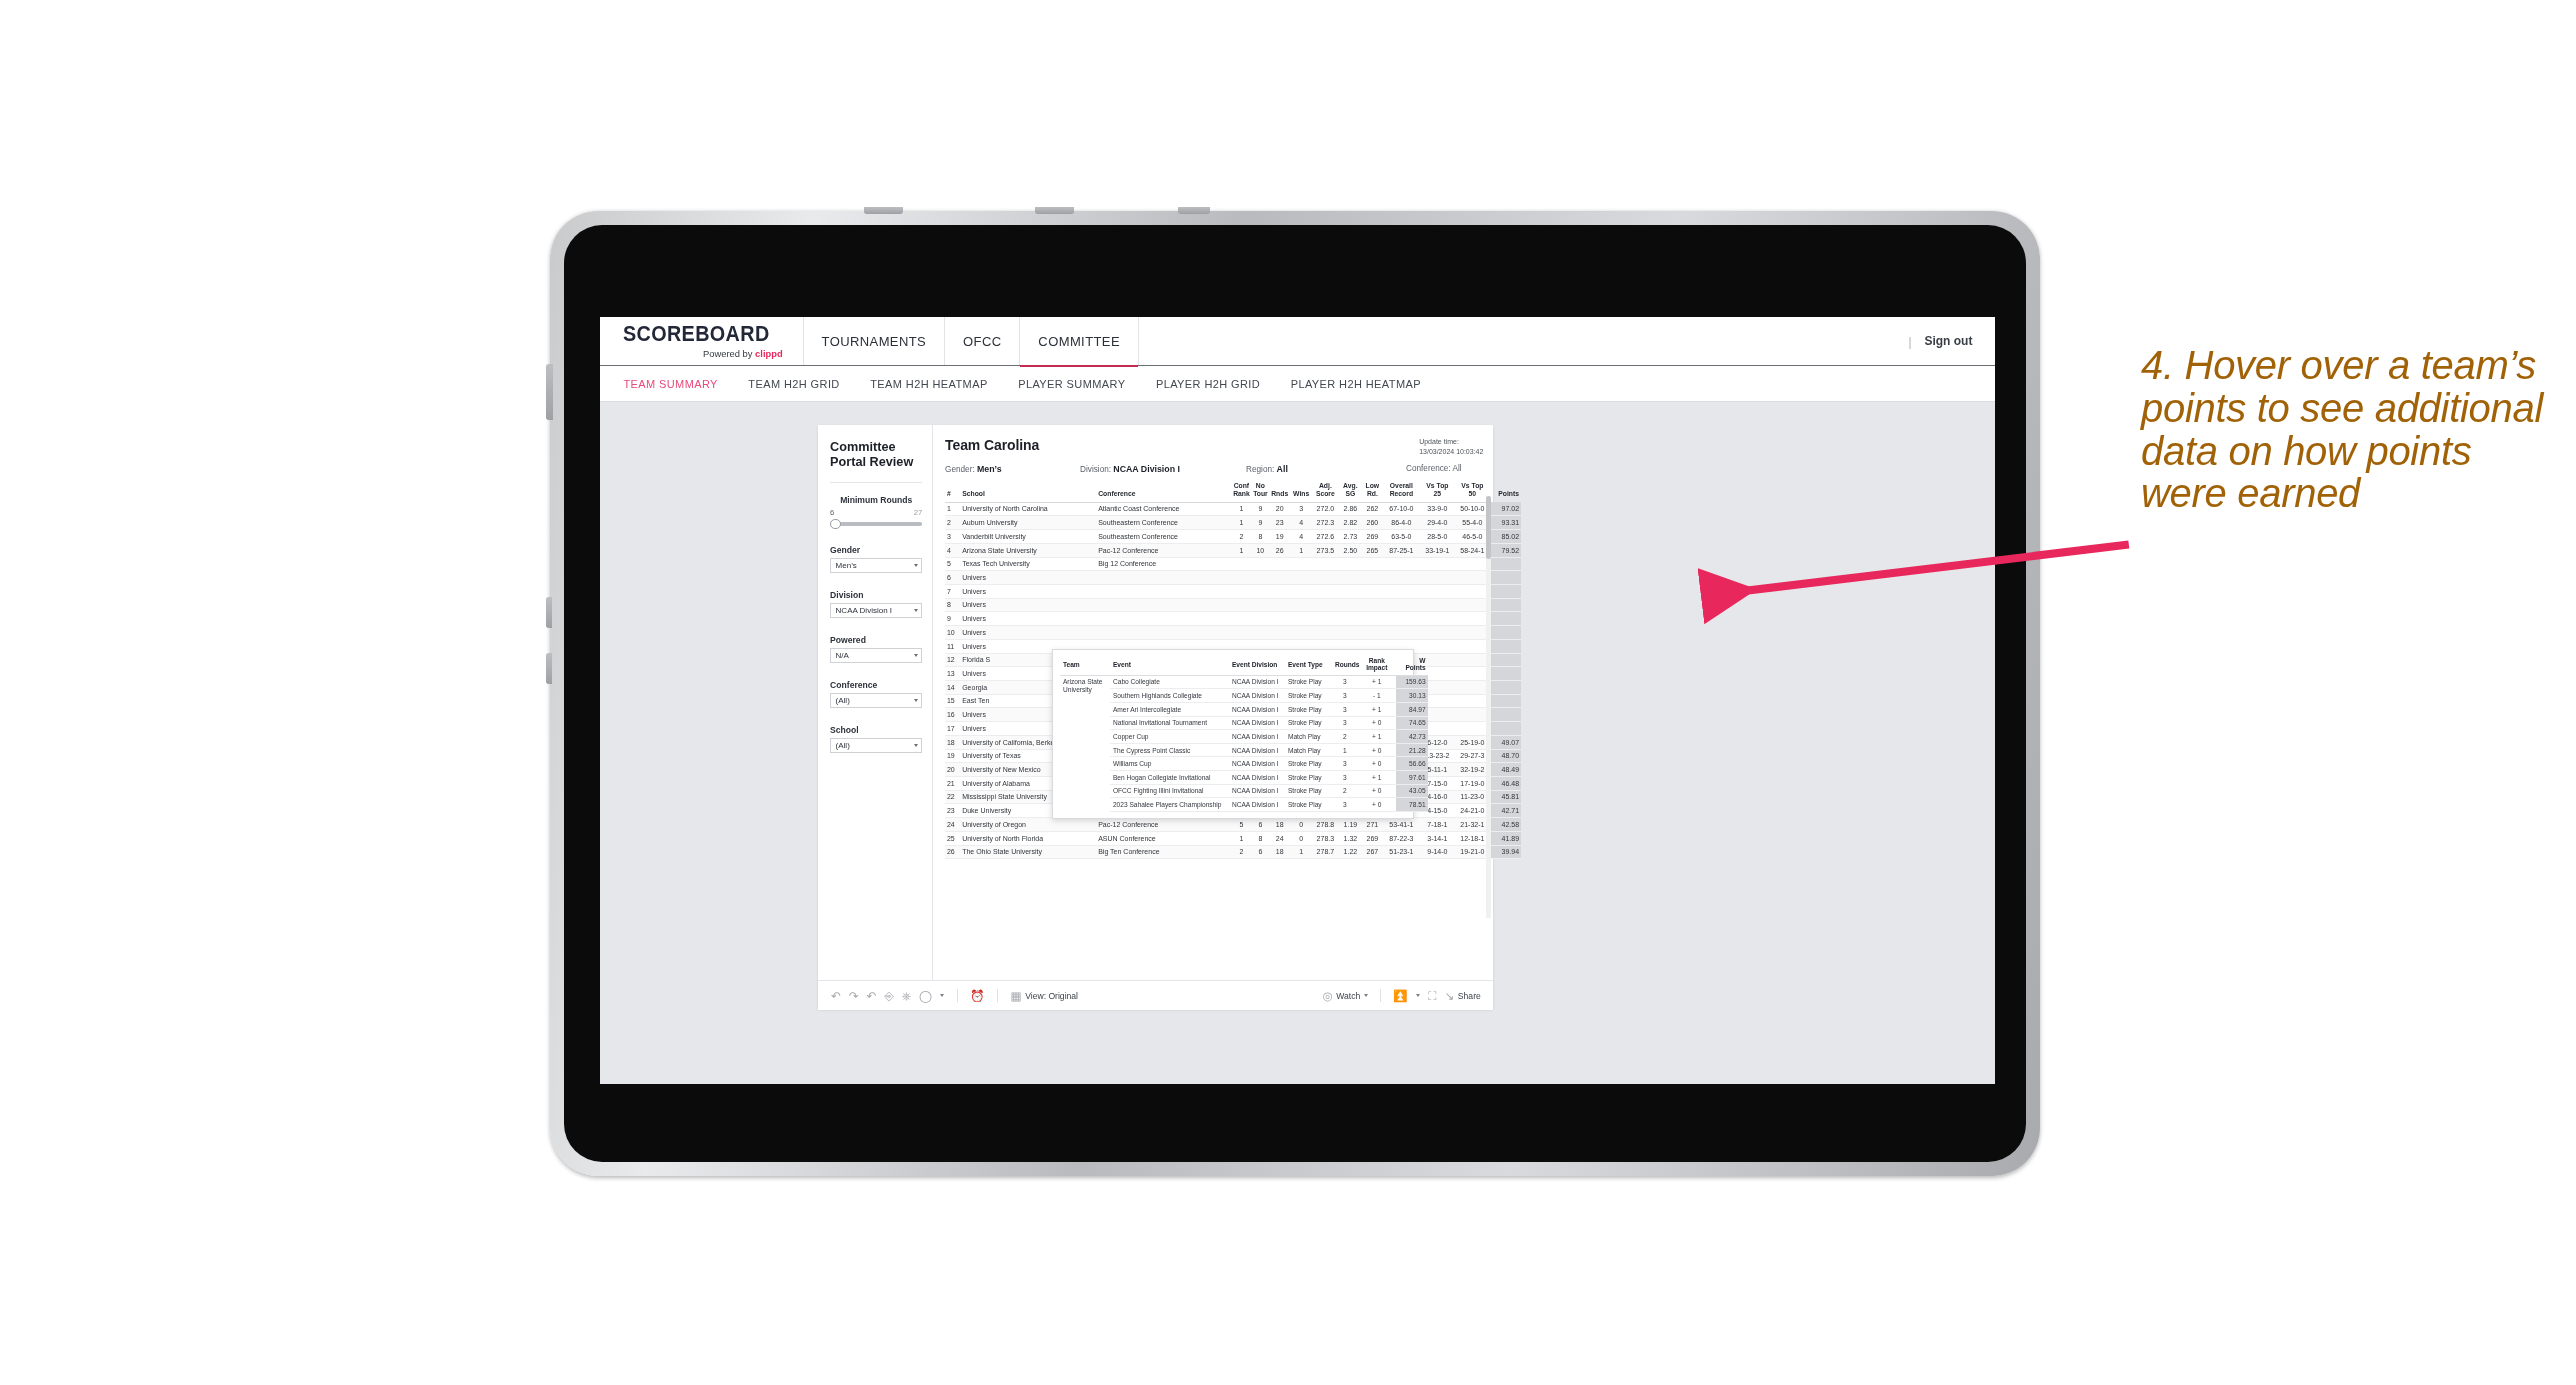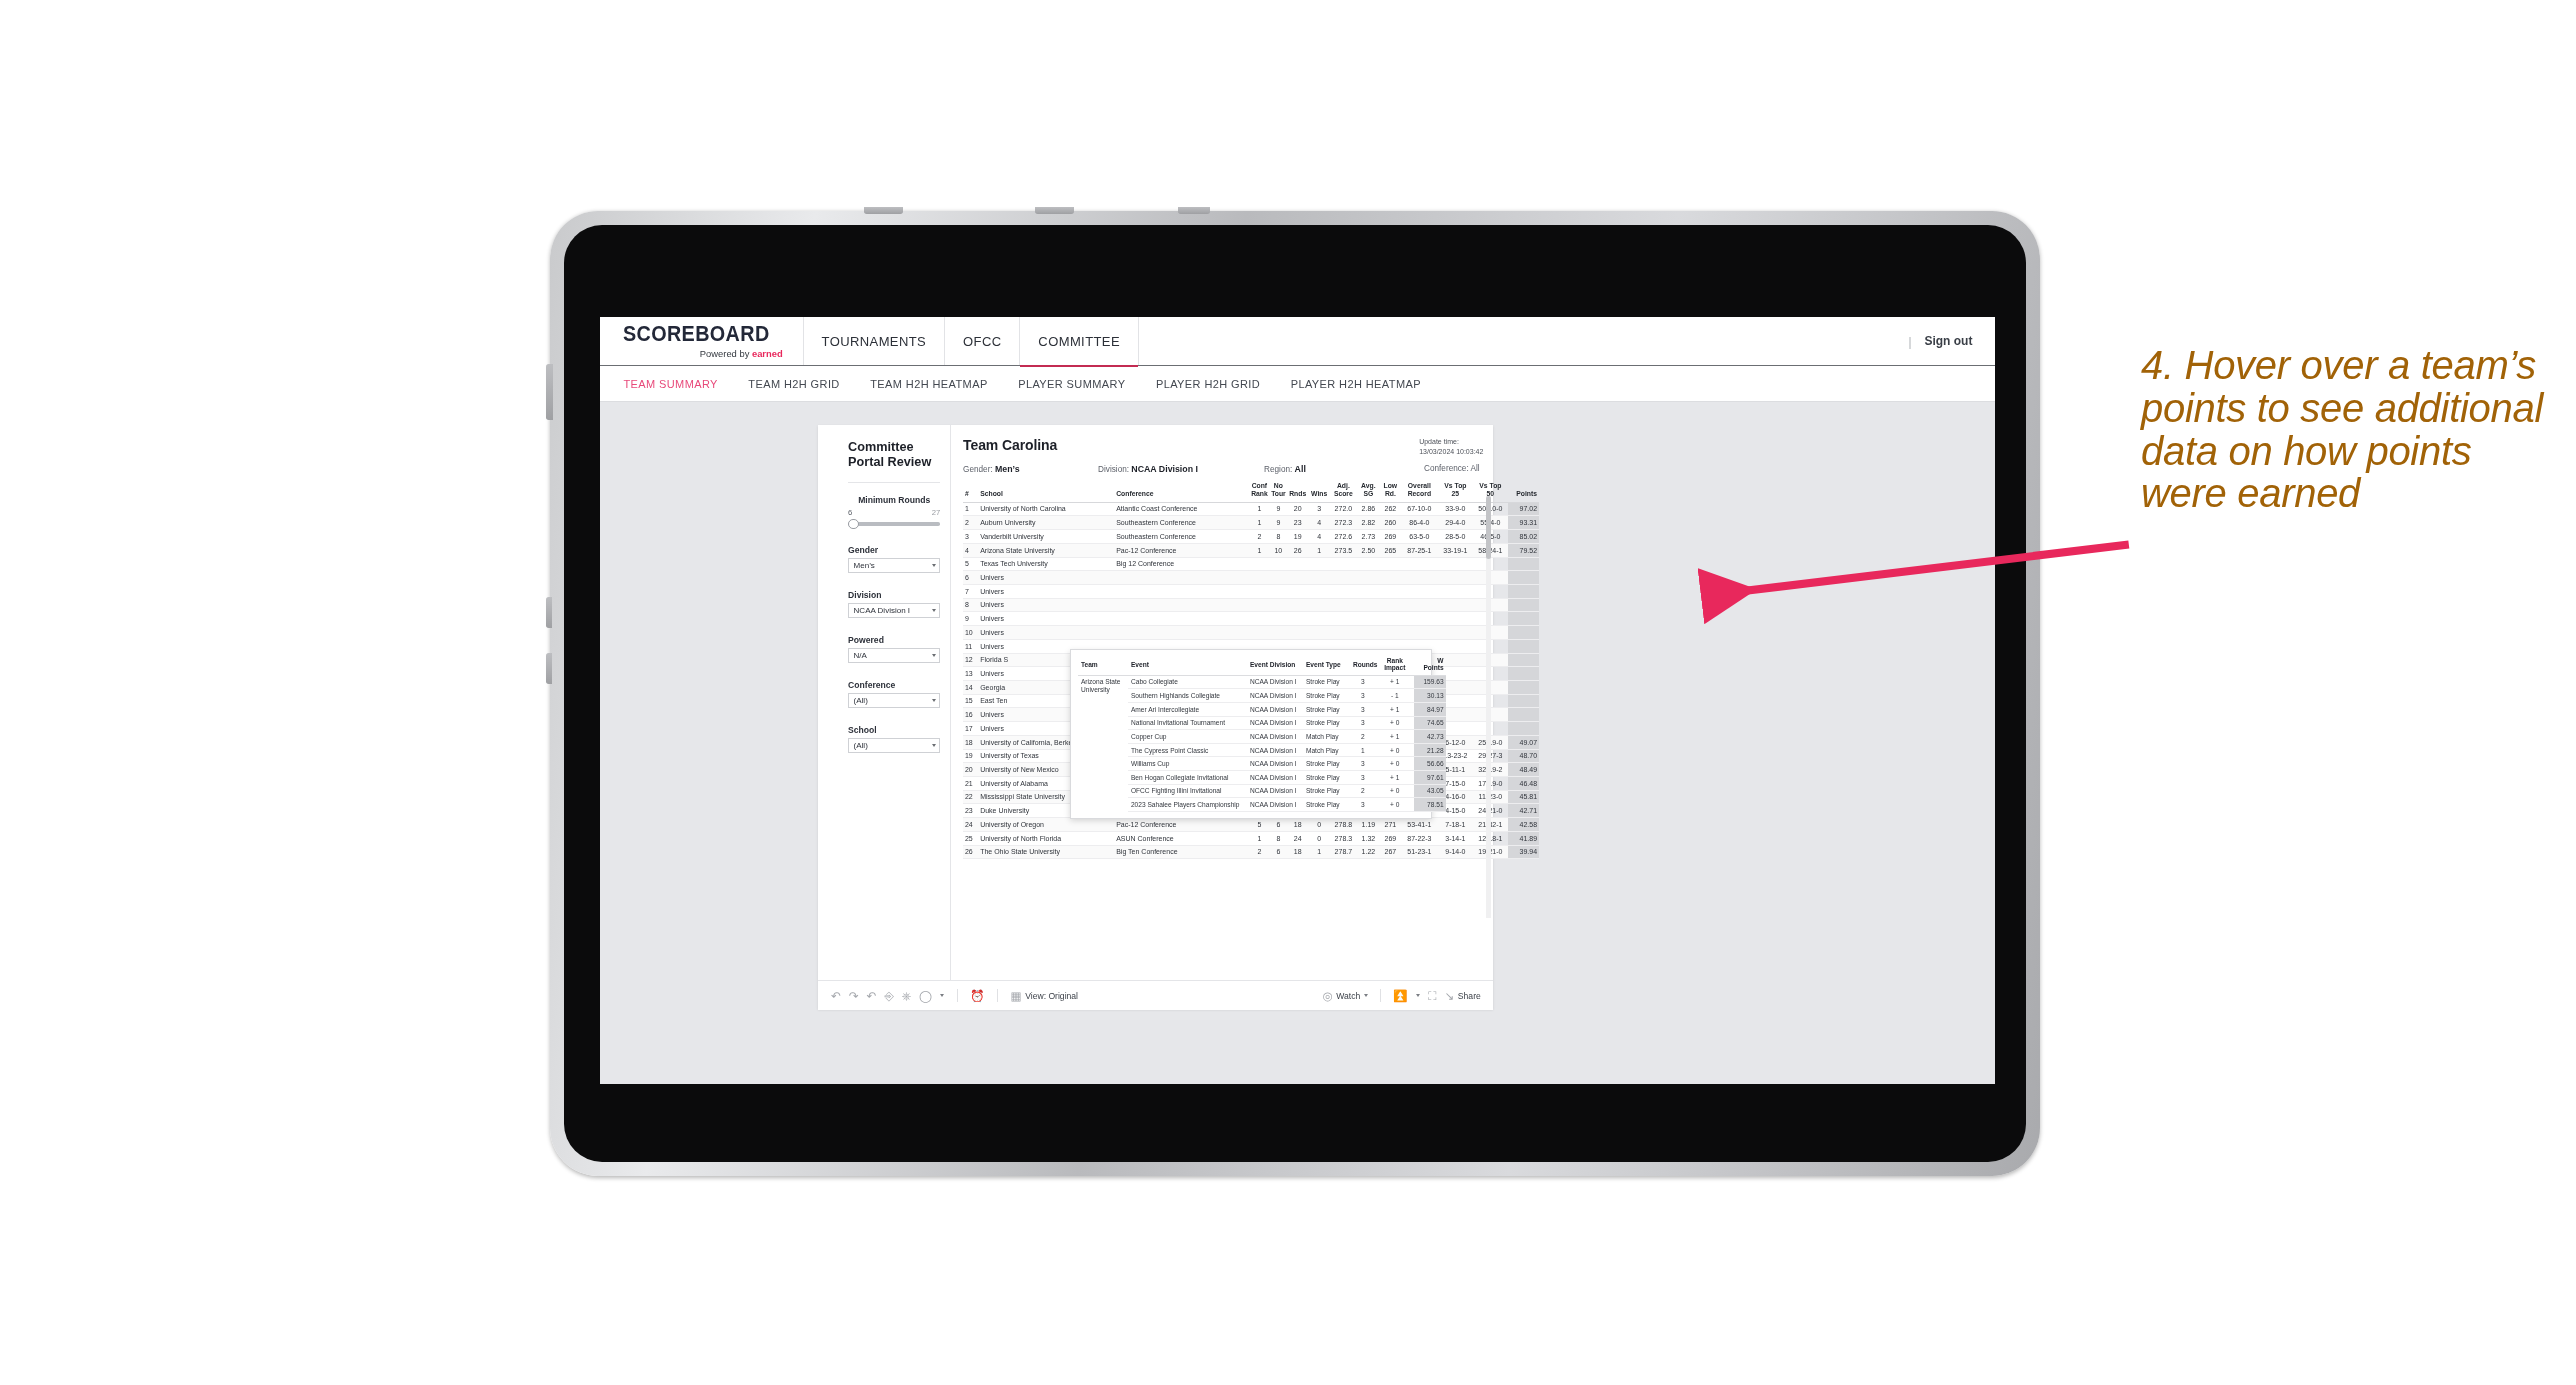--- a/index.html
+++ b/index.html
@@ -78,21 +78,21 @@
   .subtab { font-size: 11px; letter-spacing:0.4px; color:#434850; cursor:pointer; }
   .subtab.active { color:#e8497a; }
 
   
   #dash {
     position:absolute; left:218px; top: 108px;
     width: 675px; height: 585px;
     background:#fff; display:flex; flex-direction:column;
     box-shadow: 0 0.9px 2.7px rgba(0,0,0,.10);
   }
-  #dash-body { display:flex; flex:1; min-height:0;padding-left:18px; }
+  #dash-body { display:flex; flex:1; min-height:0; }
 
   
   #filters {
     width: 115px; border-right:0.9px solid #e4e5e8; padding: 14.4px 10px 0 11.7px;
   }
   #portal-title { font-size: 12.7px; font-weight:700; color:#1d2028; line-height:1.22; }
   #filters-hr { height:0.9px; background:#e4e5e8; margin: 11.7px 0 11.7px; }
   .f-label { font-size: 8.6px; font-weight:700; color:#2d313a; margin-bottom: 3.6px; }
   .f-group { margin-bottom: 17px; }
   .slider-wrap { margin-bottom: 19px; }
@@ -213,21 +213,21 @@
     <div class="vol-btn" id="side-1"></div>
     <div class="vol-btn" id="side-2"></div>
 
     <div id="tablet-screen">
 
       <div id="page">
 
         <div id="topnav">
           <div id="brand">
             <div id="brand-title">SCOREBOARD</div>
-            <div id="brand-sub"><span>Powered by </span><span class="clippd">earned</span></div>
+            <div id="brand-sub"><span>Powered by </span><span class="clippd">clippd</span></div>
           </div>
           <div class="navsep"></div>
           <div class="navtab">TOURNAMENTS</div>
           <div class="navsep"></div>
           <div class="navtab">OFCC</div>
           <div class="navsep"></div>
           <div class="navtab active">COMMITTEE</div>
           <div class="navsep"></div>
           <div id="nav-right">
             <span id="nav-divider">|</span>

